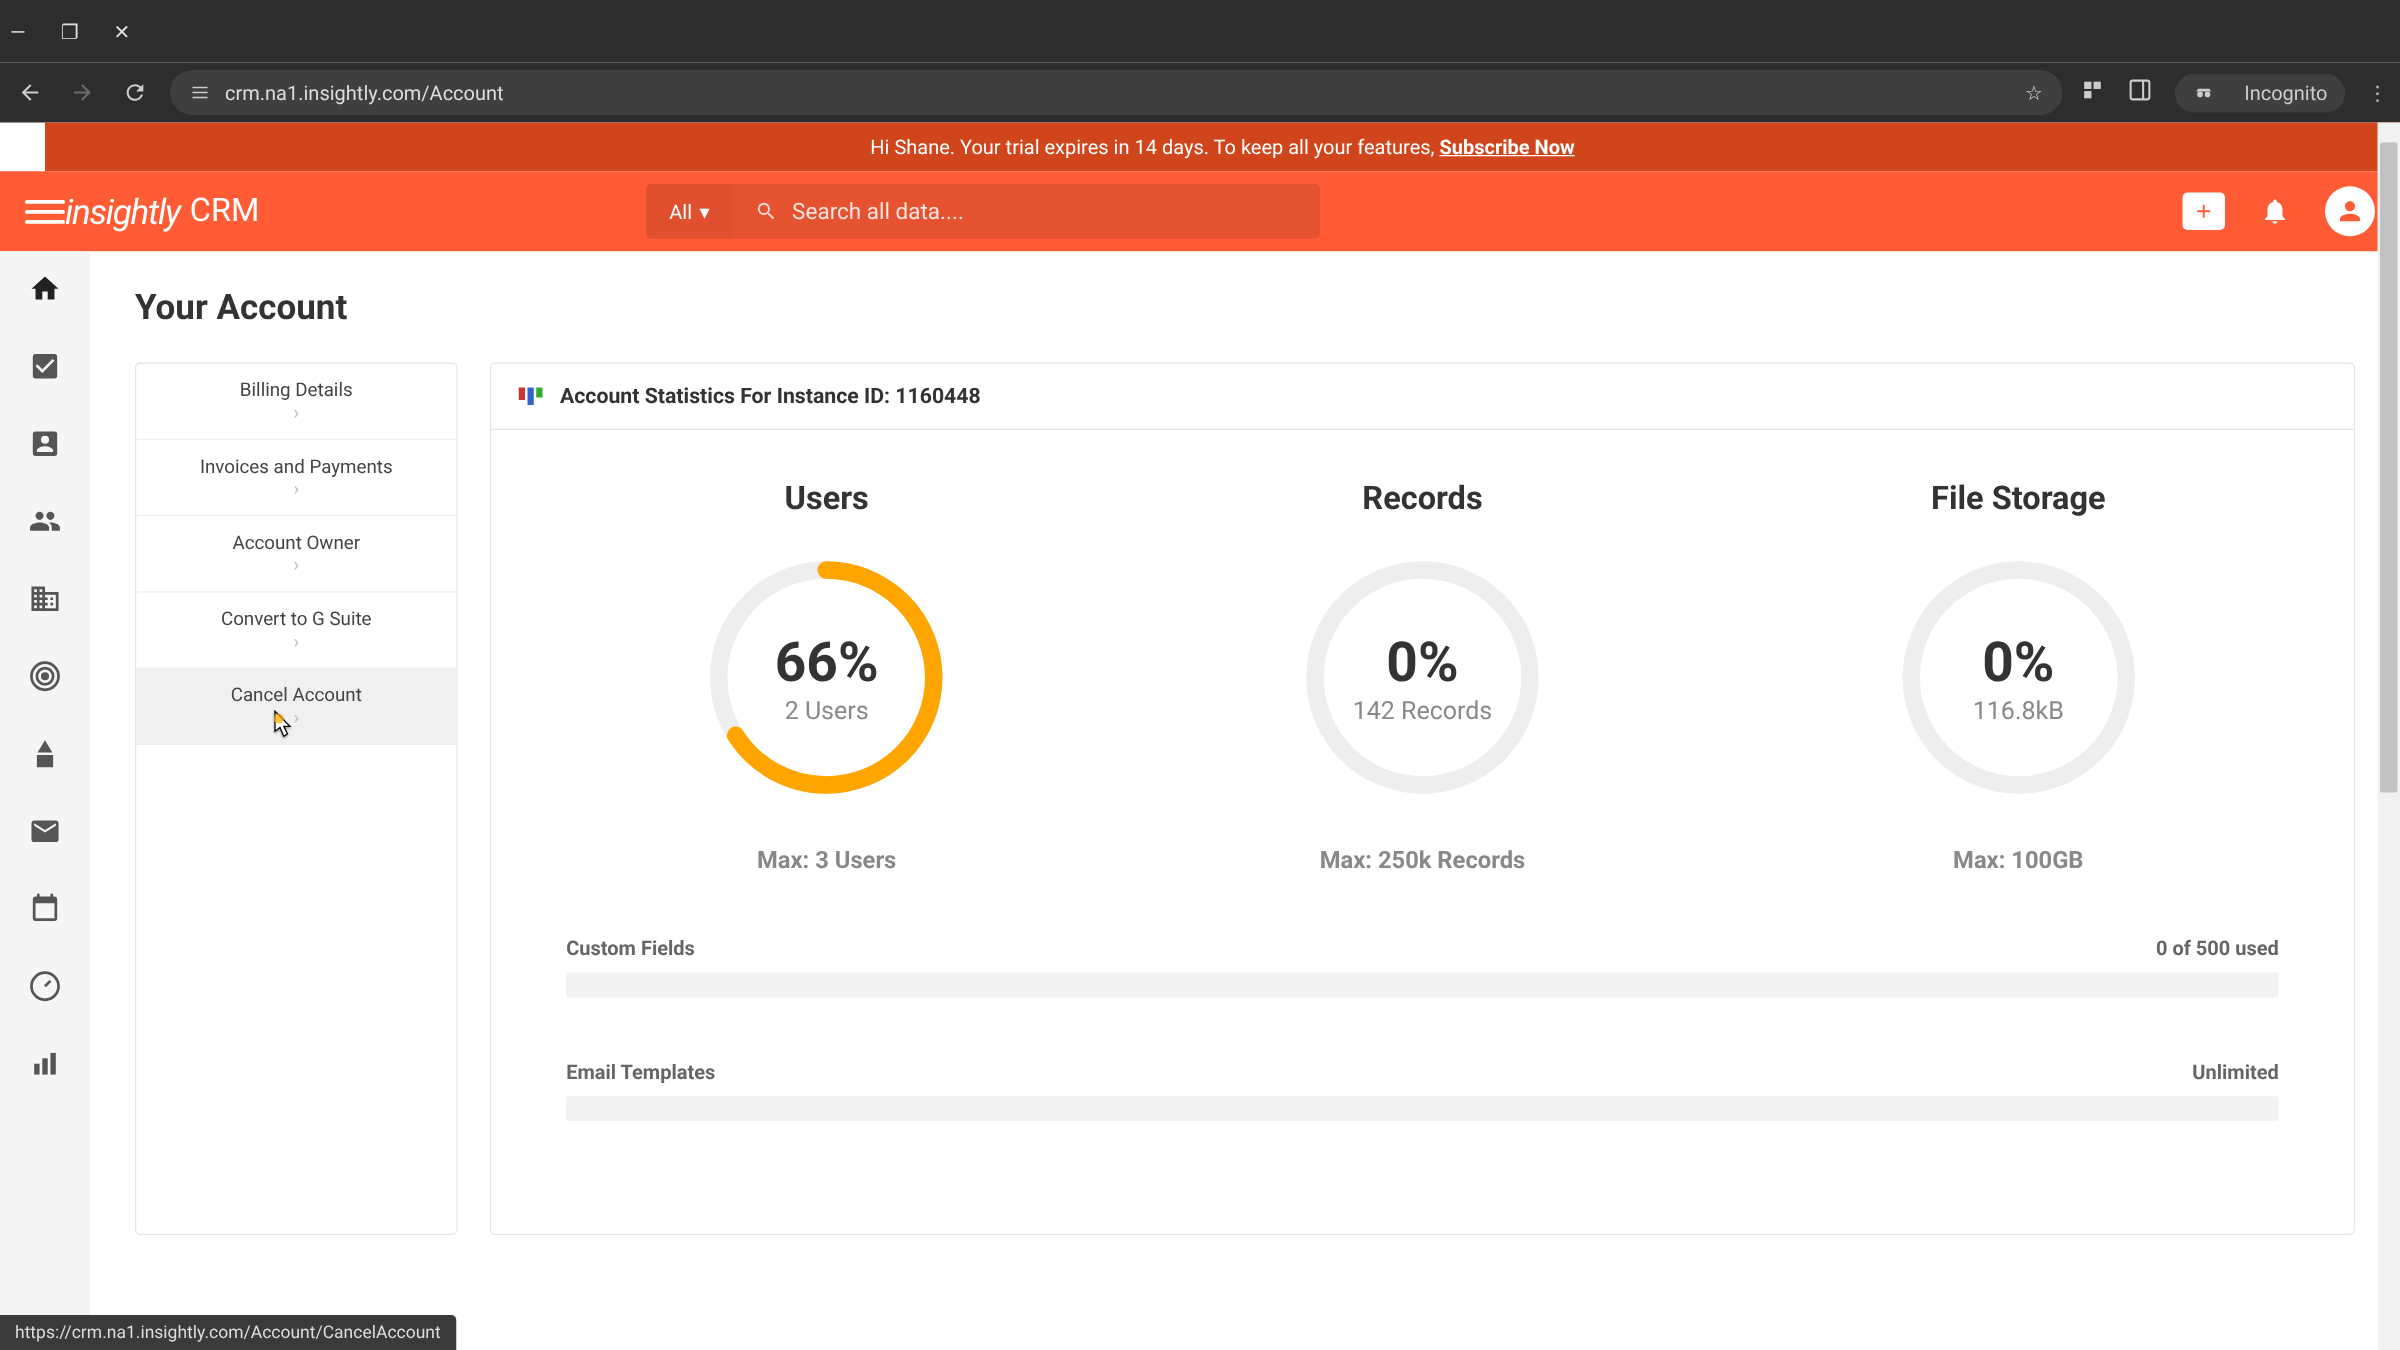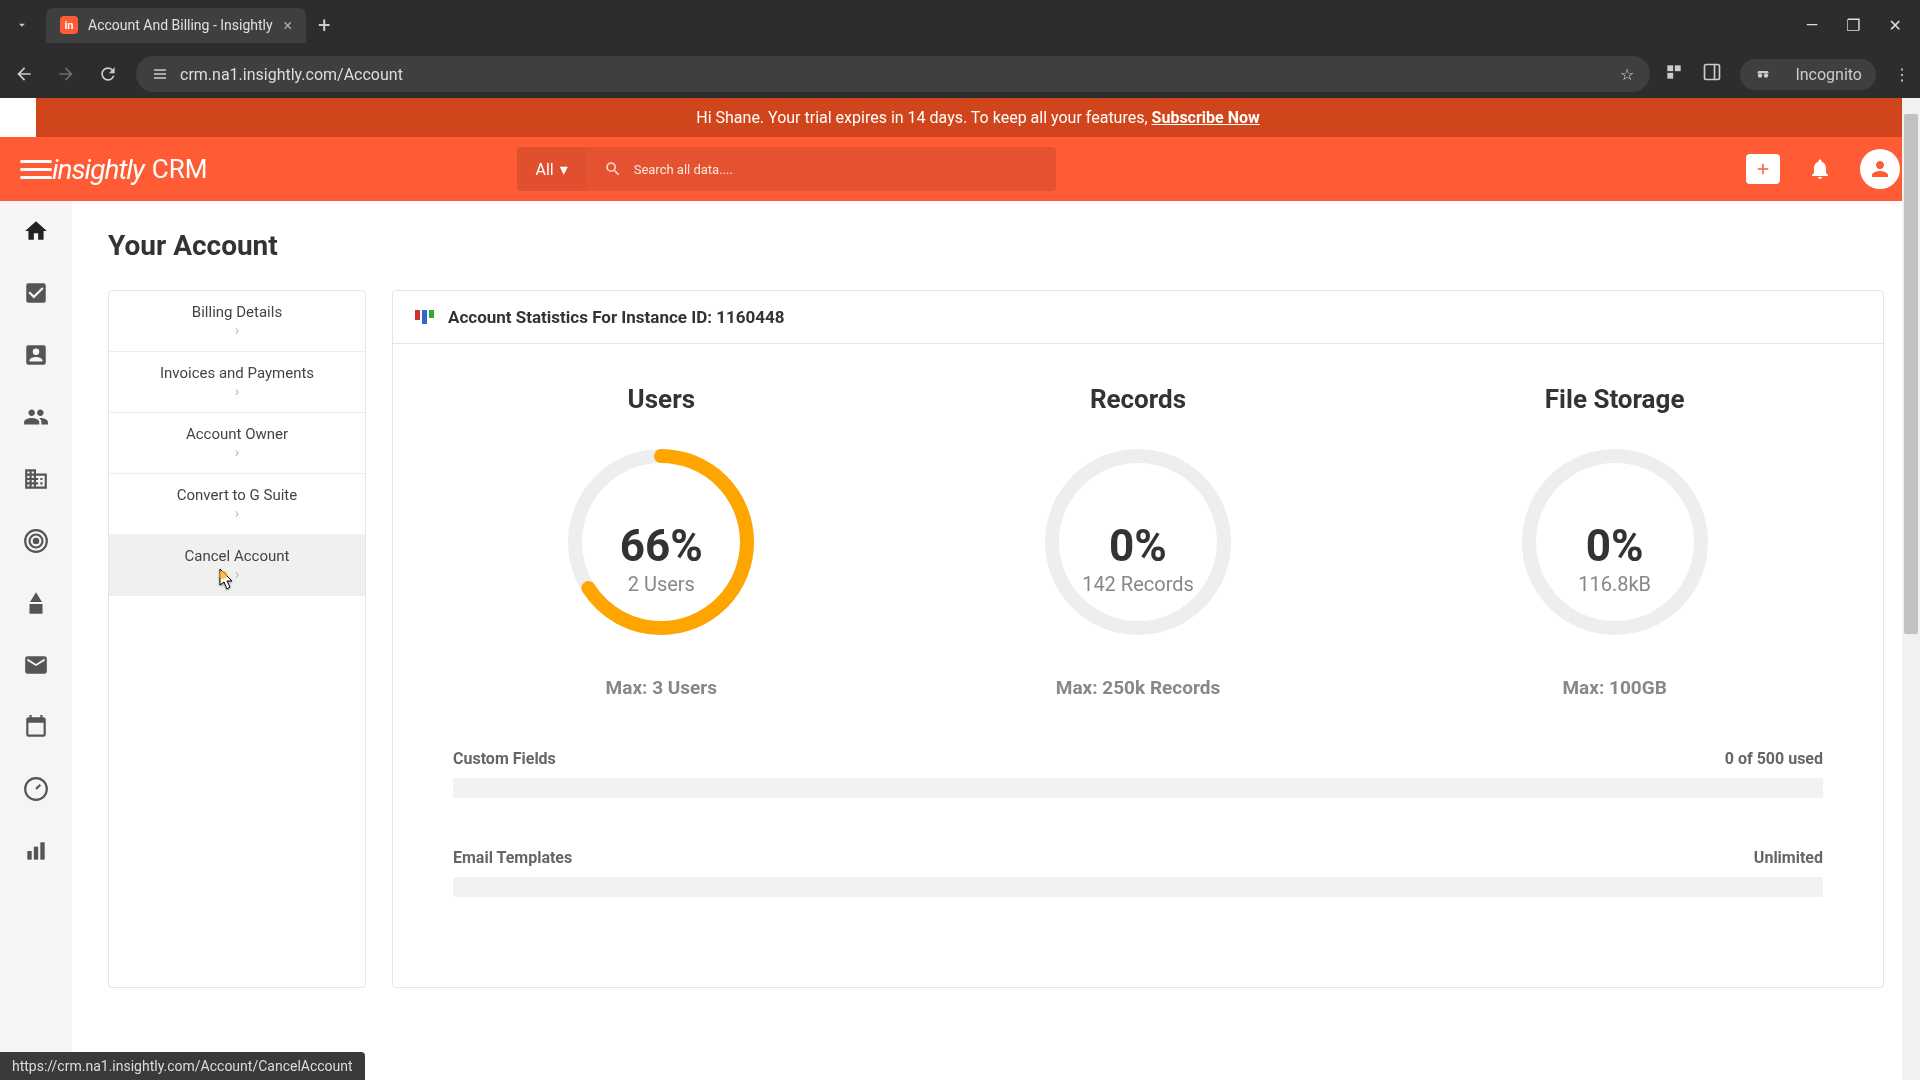--- a/index.html
+++ b/index.html
@@ -26,21 +26,21 @@
 .trial-banner a { color: #fff; text-decoration: underline; font-weight: bold; }
 
 
 .app-header { background: #ff5c35; height: 64px; display: flex; align-items: center; padding: 0 20px; }
 .hamburger { width: 32px; display: flex; flex-direction: column; gap: 5px; cursor: pointer; }
 .hamburger span { height: 3px; background: #fff; border-radius: 2px; }
 .logo { color: #fff; font-size: 28px; font-weight: 400; font-style: italic; letter-spacing: -1px; }
 .app-label { color: #fff; font-size: 26px; margin-left: 8px; }
 .search-container { display: flex; margin-left: 310px; height: 44px; justify-content: flex-end; }
 .search-filter { background: rgba(0,0,0,0.12); color: #fff; padding: 0 18px; display: flex; align-items: center; gap: 6px; border-radius: 4px 0 0 4px; font-size: 16px; }
-.search-box { background: rgba(0,0,0,0.1); color: #fff; padding: 0 18px; display: flex; align-items: center; gap: 12px; border-radius: 0 4px 4px 0; width: 470px; font-size: 13px; }
+.search-box { background: rgba(0,0,0,0.1); color: #fff; padding: 0 18px; display: flex; align-items: center; gap: 12px; border-radius: 0 4px 4px 0; width: 470px; font-size: 18px; }
 .search-box svg { fill: #fff; opacity: 0.8; }
 .header-right { margin-left: auto; display: flex; gap: 22px; align-items: center; }
 .header-icon-btn { width: 36px; height: 36px; display: flex; align-items: center; justify-content: center; color: #fff; cursor: pointer; }
 .header-icon-btn.add { background: #fff; color: #ff5c35; border-radius: 4px; width: 34px; height: 30px; }
 .avatar-circle { width: 40px; height: 40px; background: #fff; color: #ff5c35; border-radius: 50%; display: flex; align-items: center; justify-content: center; }
 
 
 .main { display: flex; height: calc(100% - 50px - 48px - 40px - 64px); }
 .left-nav { width: 72px; background: #f5f5f5; padding-top: 14px; display: flex; flex-direction: column; align-items: center; gap: 30px; }
 .left-nav-item { width: 32px; height: 32px; color: #555; display: flex; align-items: center; justify-content: center; cursor: pointer; }
@@ -58,54 +58,41 @@
 .main-panel { flex: 1; border: 1px solid #e5e5e5; border-radius: 4px; }
 .panel-header { padding: 16px 22px; border-bottom: 1px solid #e5e5e5; display: flex; align-items: center; gap: 12px; font-size: 17px; font-weight: bold; color: #333; }
 .chart-icon-header { display: inline-flex; }
 .chart-icon-header span { display: inline-block; width: 5px; margin-right: 2px; }
 
 .stats-row { display: flex; justify-content: space-around; padding: 40px 30px 30px; }
 .stat-block { text-align: center; }
 .stat-title { font-size: 26px; font-weight: bold; color: #333; margin-bottom: 28px; }
 .donut-wrap { position: relative; width: 200px; height: 200px; margin: 0 auto; }
 .donut-wrap svg { transform: rotate(-90deg); }
-.donut-center { position: absolute; top: 16px; left: 0; width: 100%; height: 100%; display: flex; flex-direction: column; align-items: center; justify-content: center; }
+.donut-center { position: absolute; top: 0; left: 0; width: 100%; height: 100%; display: flex; flex-direction: column; align-items: center; justify-content: center; }
 .donut-pct { font-size: 44px; font-weight: bold; color: #333; }
 .donut-sub { font-size: 20px; color: #888; }
 .stat-max { margin-top: 34px; font-size: 19px; font-weight: bold; color: #888; }
 
 .bar-section { padding: 20px 60px 40px; }
 .bar-row { margin-bottom: 50px; }
 .bar-header { display: flex; justify-content: space-between; font-size: 16px; font-weight: bold; color: #666; margin-bottom: 10px; }
 .bar-track { height: 20px; background: #f2f2f2; border-radius: 2px; }
 
 .status-bar { position: fixed; bottom: 0; left: 0; background: #3a3a3a; color: #ddd; padding: 6px 12px; font-size: 14px; border-radius: 0 4px 0 0; }
 
 .cursor { position: absolute; left: 215px; top: 567px; pointer-events: none; z-index: 9999; }
 .cursor svg { filter: drop-shadow(0 1px 1px rgba(0,0,0,0.4)); }
 .scrollbar { position: absolute; right: 0; top: 98px; bottom: 0; width: 18px; background: #f1f1f1; }
 .scrollbar-thumb { position: absolute; top: 16px; width: 14px; left: 2px; height: 520px; background: #c1c1c1; border-radius: 2px; }
 </style>
 </head>
 <body>
 
 <div class="browser-chrome">
-  <div class="tab-area">
-    <div class="tab-dropdown">
-      <svg width="14" height="14" viewBox="0 0 24 24" fill="#ccc">
-          <path d="M7 10l5 5 5-5z"></path>
-        </svg>
-    </div>
-    <div class="browser-tab">
-      <span class="tab-favicon">in</span>
-      <span>Account And Billing - Insightly</span>
-      <span class="tab-close">×</span>
-    </div>
-    <div class="new-tab">+</div>
-  </div>
   <div class="window-controls">
     <span>—</span>
     <span>❐</span>
     <span>✕</span>
   </div>
 </div>
 
 <div class="url-bar">
   <span class="nav-btn">
       <svg width="20" height="20" viewBox="0 0 24 24" fill="#ccc">

